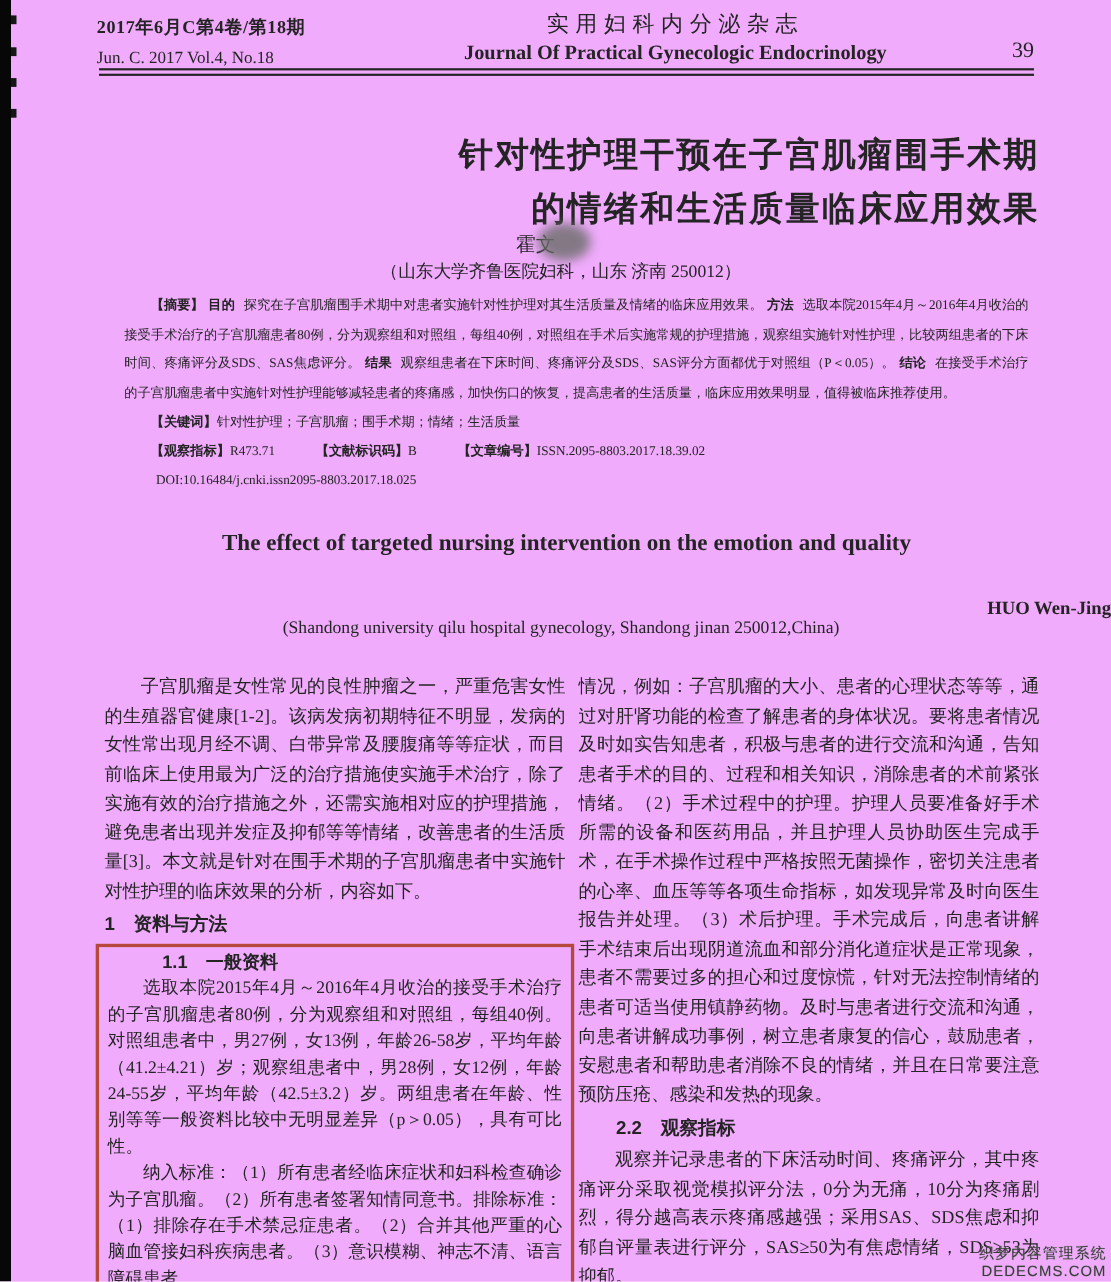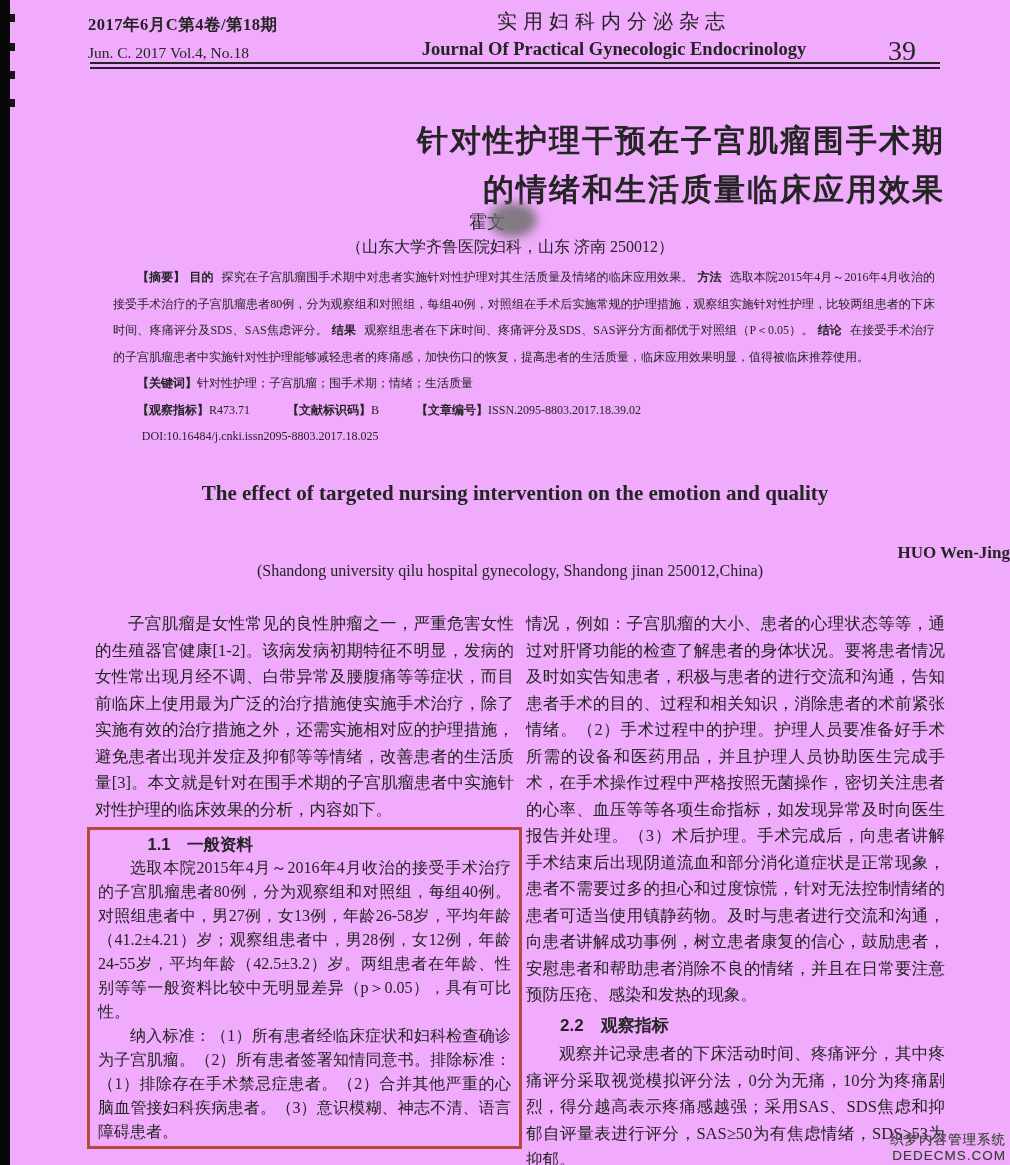--- a/index.html
+++ b/index.html
@@ -14,21 +14,21 @@
   .page{position:absolute;left:10px;top:0;right:0;bottom:0;background:#f0abfc;}
 
   
   .header{position:absolute;top:8px;left:78px;width:852px;display:flex;}
   .issue-block{width:252px;padding-top:6px;}
   .issue-line1{font-size:16.5px;font-weight:bold;letter-spacing:.5px;white-space:nowrap;}
   .issue-line2{font-size:15.5px;margin-top:8px;}
   .center-block{flex:1;text-align:center;}
   .journal-cn{font-size:20px;letter-spacing:6px;}
   .journal-en{font-size:18.5px;font-weight:bold;margin-top:4px;white-space:nowrap;}
-  .page-num{width:52px;font-size:28px;padding-top:27px;}
+  .page-num{width:52px;text-align:right;font-size:20px;padding-top:27px;}
   .double-rule{position:absolute;top:62px;left:80px;width:850px;height:3px;
     border-top:2.5px solid #242424;border-bottom:2px solid #242424;}
 
   
   .title{position:absolute;top:116px;left:75px;width:860px;text-align:right;
     font-weight:bold;font-size:31px;line-height:49px;letter-spacing:2px;}
   .author-row{position:absolute;top:210px;left:0;width:1000px;text-align:center;font-size:18px;}
   .author-wrap{position:relative;display:inline-block;padding-right:46px;}
   .blur-blob{position:absolute;left:20px;top:-7px;width:48px;height:34px;background:#707070;
     border-radius:50%;filter:blur(5px);opacity:.85;}
@@ -117,20 +117,21 @@
 
   <div class="etitle">
     <div>The effect of targeted nursing intervention on the emotion and quality</div>
   </div>
   <div class="eauthor">HUO Wen-Jing</div>
   <div class="eaffil">(Shandong university qilu hospital gynecology, Shandong  jinan   250012,China)</div>
 
   <div class="columns">
     <div class="col">
       <p class="ind2">子宫肌瘤是女性常见的良性肿瘤之一，严重危害女性的生殖器官健康[1-2]。该病发病初期特征不明显，发病的女性常出现月经不调、白带异常及腰腹痛等等症状，而目前临床上使用最为广泛的治疗措施使实施手术治疗，除了实施有效的治疗措施之外，还需实施相对应的护理措施，避免患者出现并发症及抑郁等等情绪，改善患者的生活质量[3]。本文就是针对在围手术期的子宫肌瘤患者中实施针对性护理的临床效果的分析，内容如下。</p>
+      <div class="sec-h">1　资料与方法</div>
       <div class="hl-box">
         <div class="box-h">1.1　一般资料</div>
         <p class="ind2">选取本院2015年4月～2016年4月收治的接受手术治疗的子宫肌瘤患者80例，分为观察组和对照组，每组40例。对照组患者中，男27例，女13例，年龄26-58岁，平均年龄（41.2±4.21）岁；观察组患者中，男28例，女12例，年龄24-55岁，平均年龄（42.5±3.2）岁。两组患者在年龄、性别等等一般资料比较中无明显差异（p＞0.05），具有可比性。</p>
         <p class="ind2">纳入标准：（1）所有患者经临床症状和妇科检查确诊为子宫肌瘤。（2）所有患者签署知情同意书。排除标准：（1）排除存在手术禁忌症患者。（2）合并其他严重的心脑血管接妇科疾病患者。（3）意识模糊、神志不清、语言障碍患者。</p>
       </div>
 
     </div>
 
     <div class="col">
       <p>情况，例如：子宫肌瘤的大小、患者的心理状态等等，通过对肝肾功能的检查了解患者的身体状况。要将患者情况及时如实告知患者，积极与患者的进行交流和沟通，告知患者手术的目的、过程和相关知识，消除患者的术前紧张情绪。（2）手术过程中的护理。护理人员要准备好手术所需的设备和医药用品，并且护理人员协助医生完成手术，在手术操作过程中严格按照无菌操作，密切关注患者的心率、血压等等各项生命指标，如发现异常及时向医生报告并处理。（3）术后护理。手术完成后，向患者讲解手术结束后出现阴道流血和部分消化道症状是正常现象，患者不需要过多的担心和过度惊慌，针对无法控制情绪的患者可适当使用镇静药物。及时与患者进行交流和沟通，向患者讲解成功事例，树立患者康复的信心，鼓励患者，安慰患者和帮助患者消除不良的情绪，并且在日常要注意预防压疮、感染和发热的现象。</p>

